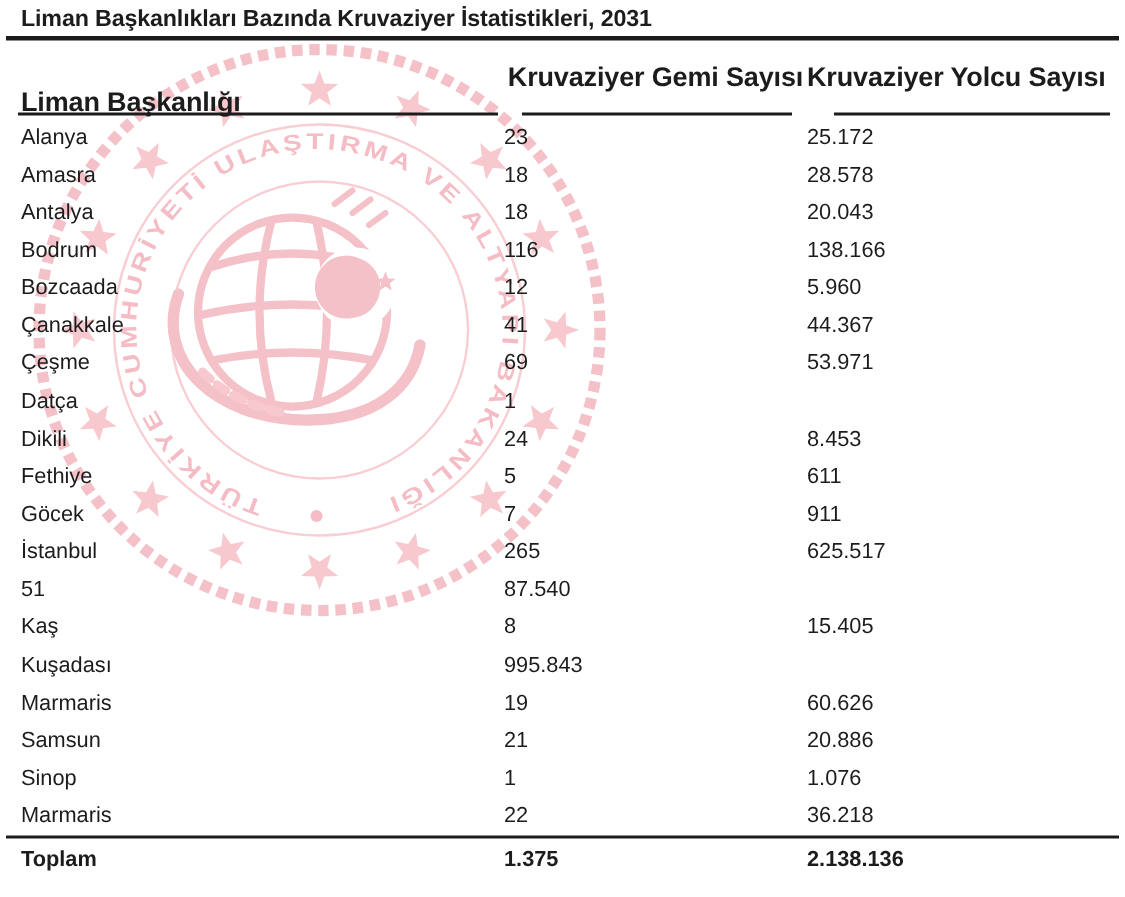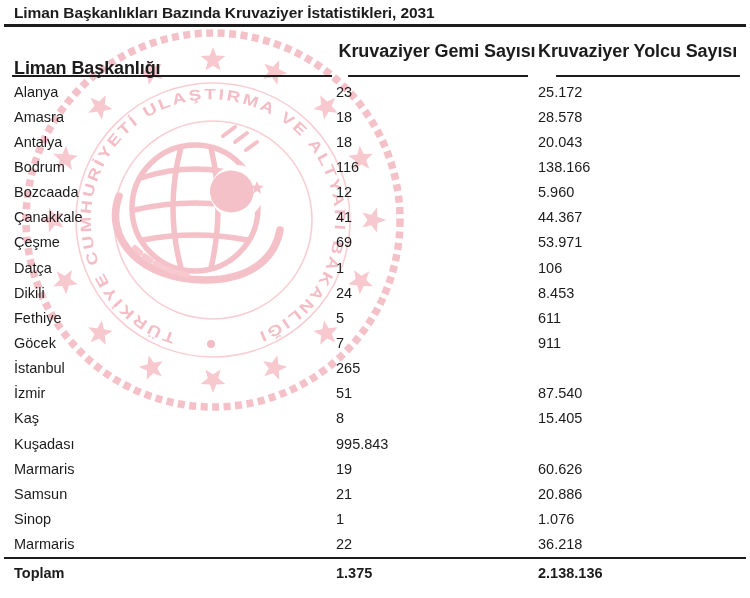--- a/index.html
+++ b/index.html
@@ -150,21 +150,20 @@
 
   <div class="row">
     <div class="cell-port">Çeşme</div>
     <div class="cell-num">69</div>
     <div class="cell-num">53.971</div>
   </div>
 
   <div class="row">
     <div class="cell-port">Datça</div>
     <div class="cell-num">1</div>
-    <div class="cell-num">106</div>
   </div>
 
   <div class="row">
     <div class="cell-port">Dikili</div>
     <div class="cell-num">24</div>
     <div class="cell-num">8.453</div>
   </div>
 
   <div class="row">
     <div class="cell-port">Fethiye</div>
@@ -174,24 +173,24 @@
 
   <div class="row">
     <div class="cell-port">Göcek</div>
     <div class="cell-num">7</div>
     <div class="cell-num">911</div>
   </div>
 
   <div class="row">
     <div class="cell-port">İstanbul</div>
     <div class="cell-num">265</div>
-  </div>
-
-  <div class="row">
-    <div class="cell-port">İzmir</div>
+    <div class="cell-num">625.517</div>
+  </div>
+
+  <div class="row">
     <div class="cell-num">51</div>
     <div class="cell-num">87.540</div>
   </div>
 
   <div class="row">
     <div class="cell-port">Kaş</div>
     <div class="cell-num">8</div>
     <div class="cell-num">15.405</div>
   </div>
 

